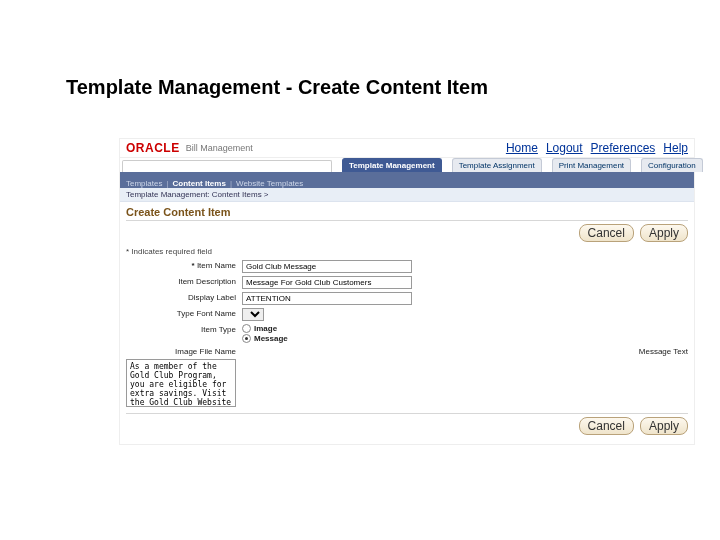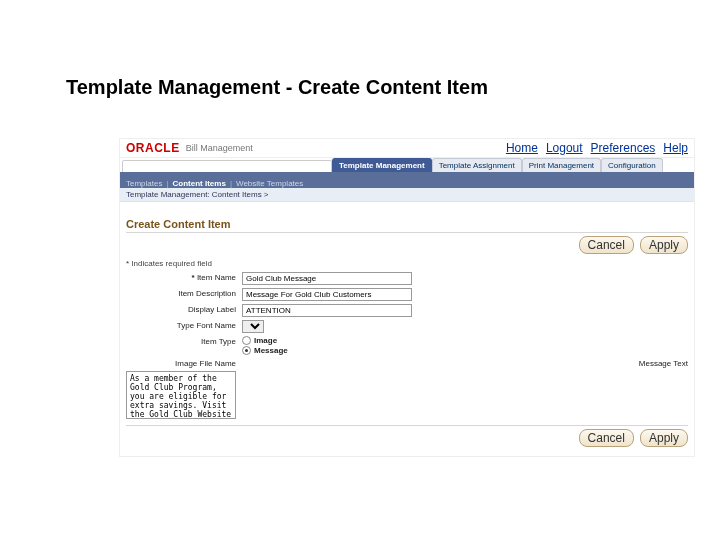--- a/index.html
+++ b/index.html
@@ -45,21 +45,21 @@
   .app-name { color: #777; font-size: 9px; }
   .top-links { display: flex; gap: 8px; font-size: 12px; }
   .top-link { color: #003399; text-decoration: underline; cursor: pointer; }
   .tabbar {
     display: flex;
     align-items: flex-end;
     background: linear-gradient(#fff,#fff);
     border-bottom: 2px solid #5a6e9a;
     height: 16px;
     padding: 0 2px;
-    gap: 0;
+    gap: 10px;
   }
   .pretab {
     flex: 0 0 210px;
     height: 12px;
     border-left: 1px solid #ccc;
     border-right: 1px solid #ccc;
     border-top: 1px solid #ccc;
     border-radius: 2px 2px 0 0;
     background: #fff;
   }
@@ -95,21 +95,21 @@
   .subtab { color: #cdd6e8; cursor: pointer; }
   .subtab.active { color: #fff; font-weight: bold; }
   .divider { color: #aab6cf; }
   .breadcrumb {
     background: #e8eef6;
     color: #335;
     font-size: 8px;
     padding: 2px 6px;
     border-bottom: 1px solid #dce3ee;
   }
-  .content { padding: 16px 6px 6px 6px; }
+  .content { padding: 4px 6px 6px 6px; }
   .section-title {
     color: #7a531a;
     font-size: 11px;
     font-weight: bold;
     border-bottom: 1px solid #d7d7d7;
     padding-bottom: 2px;
   }
   .action-row {
     display: flex;
     justify-content: flex-end;

